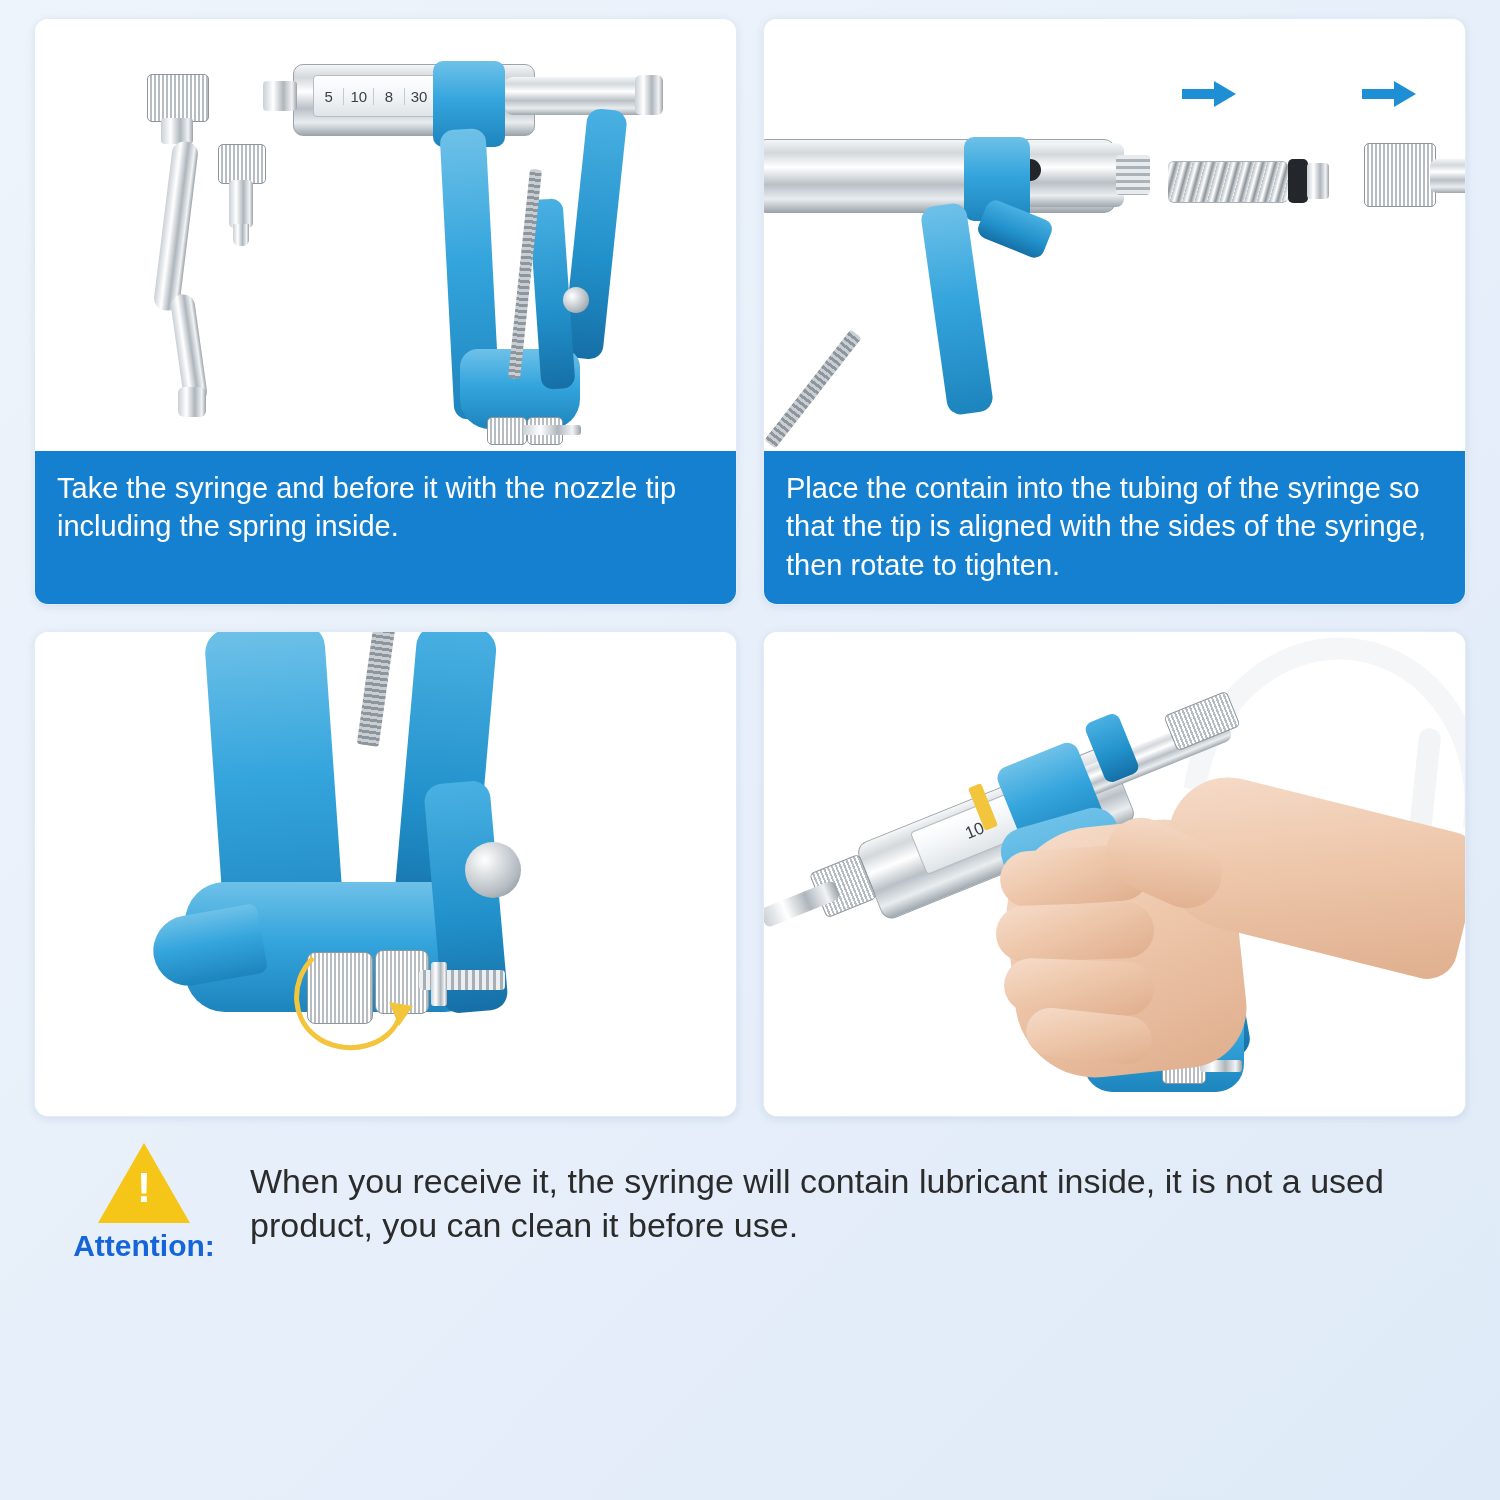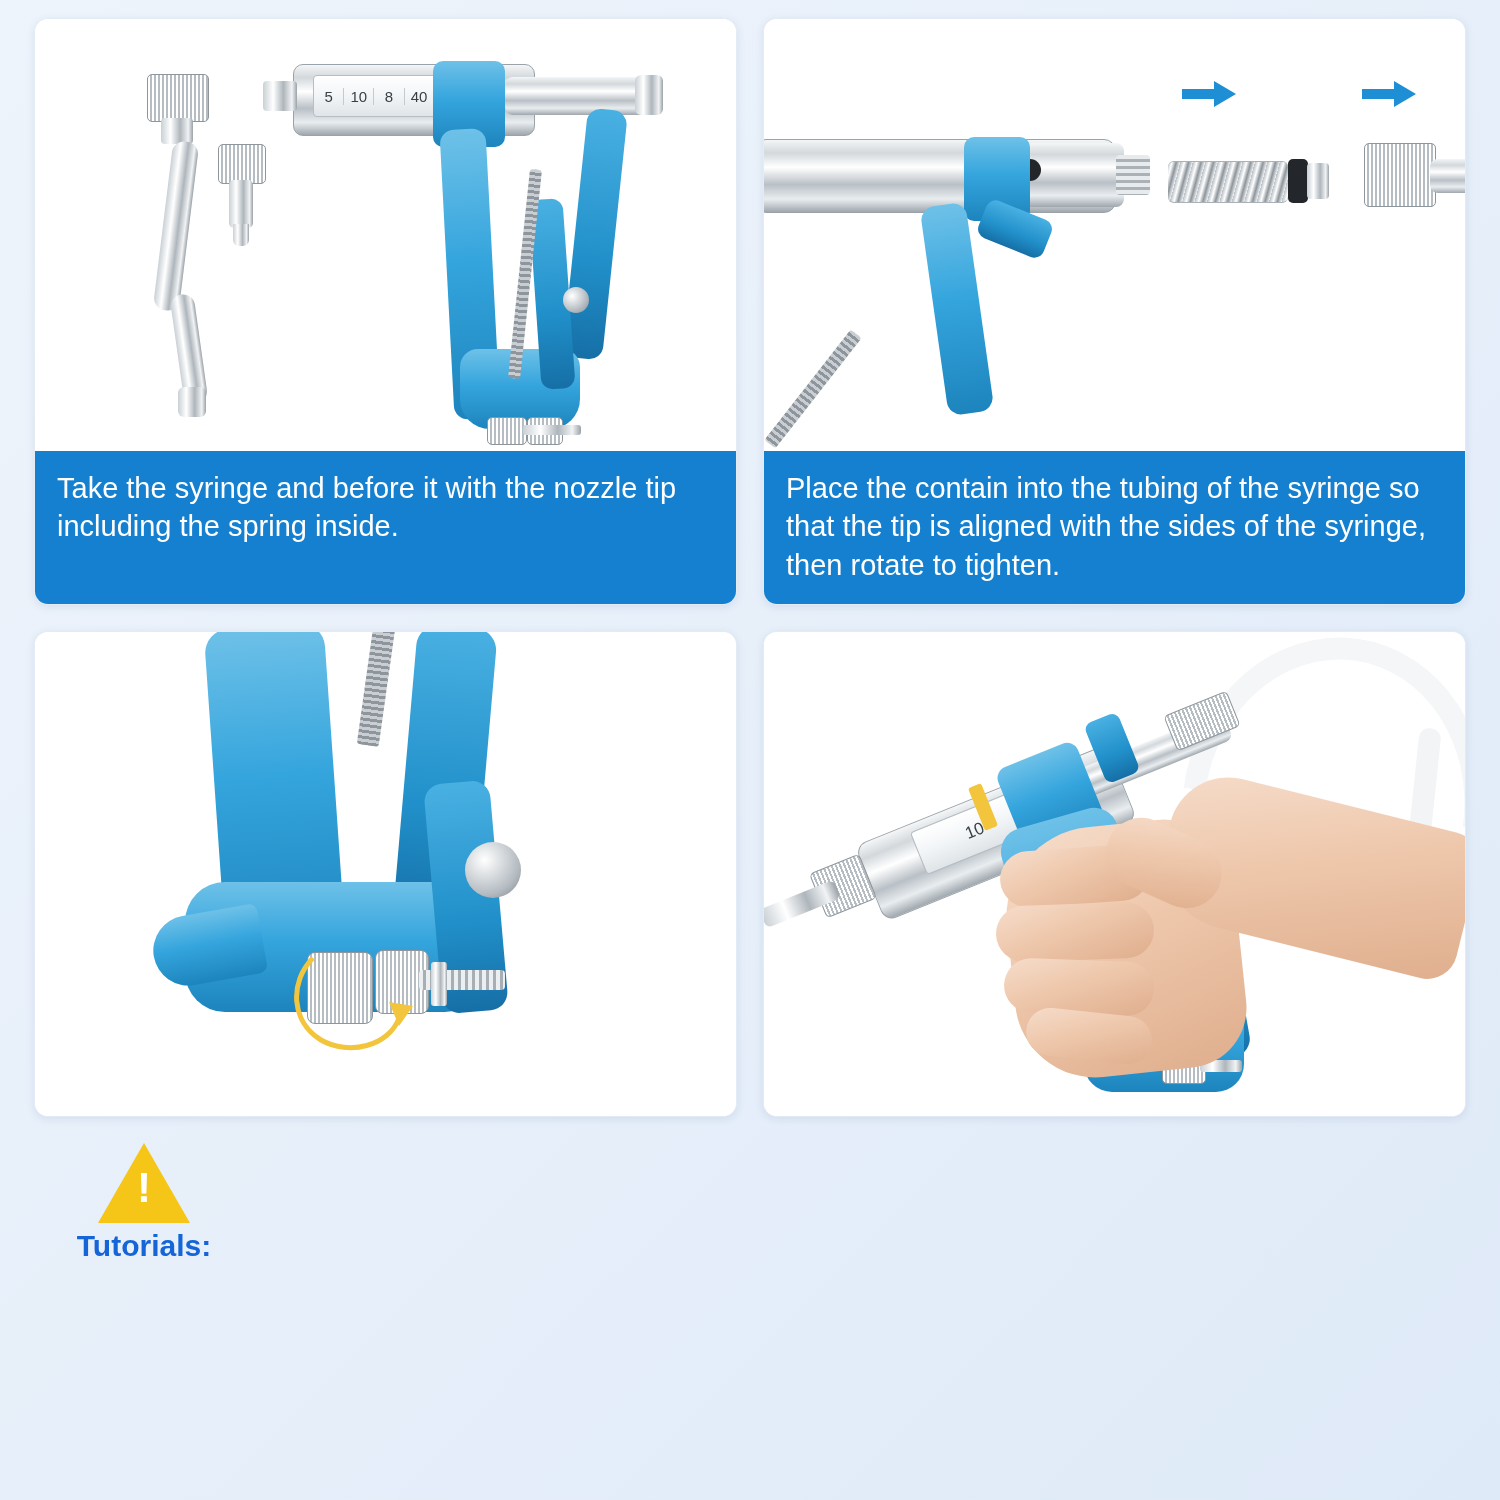--- a/index.html
+++ b/index.html
@@ -194,21 +194,21 @@
         <div class="abs knurl" style="left:183px; top:125px; width:46px; height:38px;"></div>
         <div class="abs metal-v" style="left:194px; top:161px; width:24px; height:48px; border-radius:5px;"></div>
         <div class="abs metal-v" style="left:198px; top:205px; width:16px; height:22px; border-radius:0 0 6px 6px;"></div>
 
         <div class="abs metal barrel" style="left:258px; top:45px; width:240px; height:70px;"></div>
         <div class="abs metal-v" style="left:228px; top:62px; width:34px; height:30px; border-radius:4px;"></div>
         <div class="abs window" style="left:278px; top:56px; width:180px; height:40px;">
           <span>5</span>
           <span>10</span>
           <span>8</span>
-          <span>40</span>
+          <span>30</span>
           <span>25</span>
           <span>3</span>
         </div>
 
         <div class="abs metal" style="left:470px; top:58px; width:150px; height:38px; border-radius:8px;"></div>
         <div class="abs metal-v" style="left:600px; top:56px; width:28px; height:40px; border-radius:6px;"></div>
 
         <div class="abs blue" style="left:398px; top:42px; width:72px; height:86px; border-radius:10px;"></div>
 
         <div class="abs blue" style="left:412px; top:110px; width:46px; height:290px; border-radius:14px; transform:rotate(-3deg);"></div>
@@ -314,17 +314,18 @@
         <div class="abs hand" style="left:262px; top:380px; width:126px; height:48px; border-radius:24px; transform:rotate(6deg);"></div>
         <div class="abs hand" style="left:340px; top:196px; width:120px; height:70px; border-radius:40px; transform:rotate(24deg);"></div>
       </div>
     </div>
 
   </div>
 
   <div class="attention-row">
     <div class="attention-left">
       <div class="warn-tri"></div>
-      <div class="attention-label">Tutorials:</div>
-    </div>
+      <div class="attention-label">Attention:</div>
+    </div>
+    <div class="attention-text">When you receive it, the syringe will contain lubricant inside, it is not a used product, you can clean it before use.</div>
   </div>
 
 </div>
 
 </body></html>

